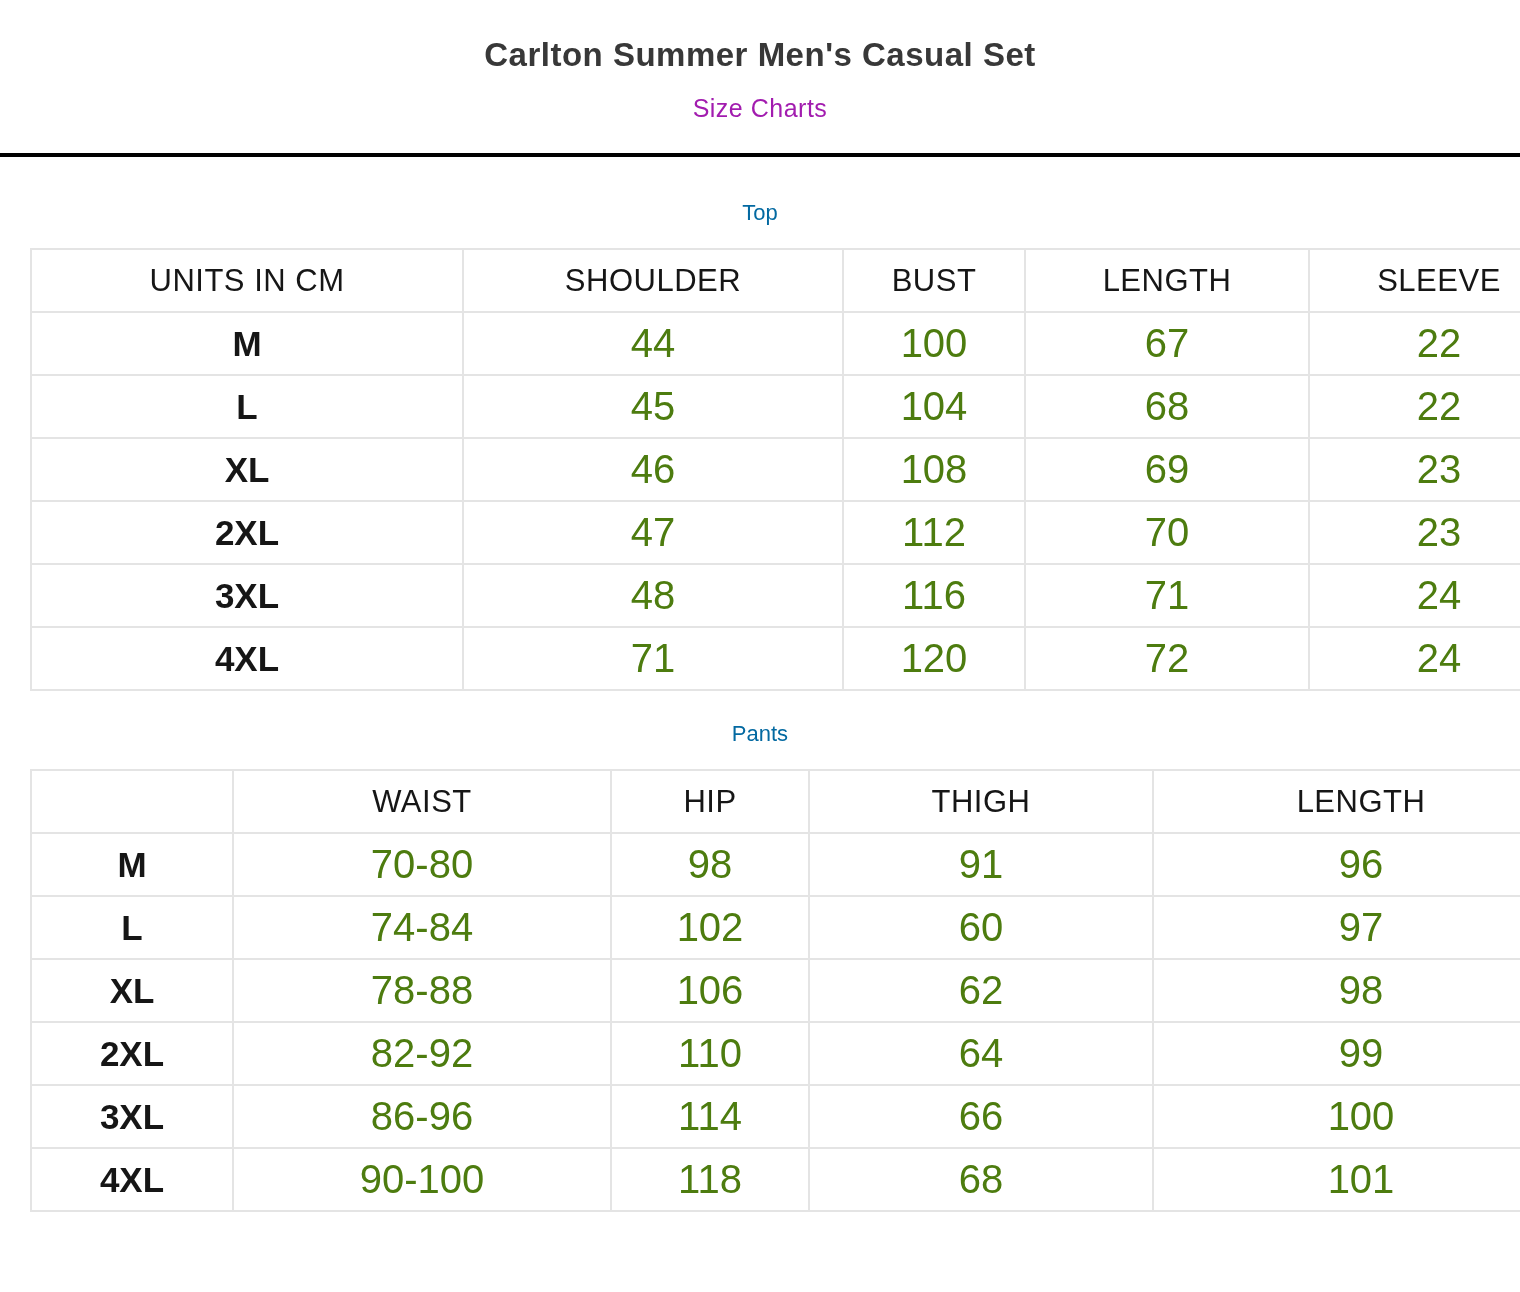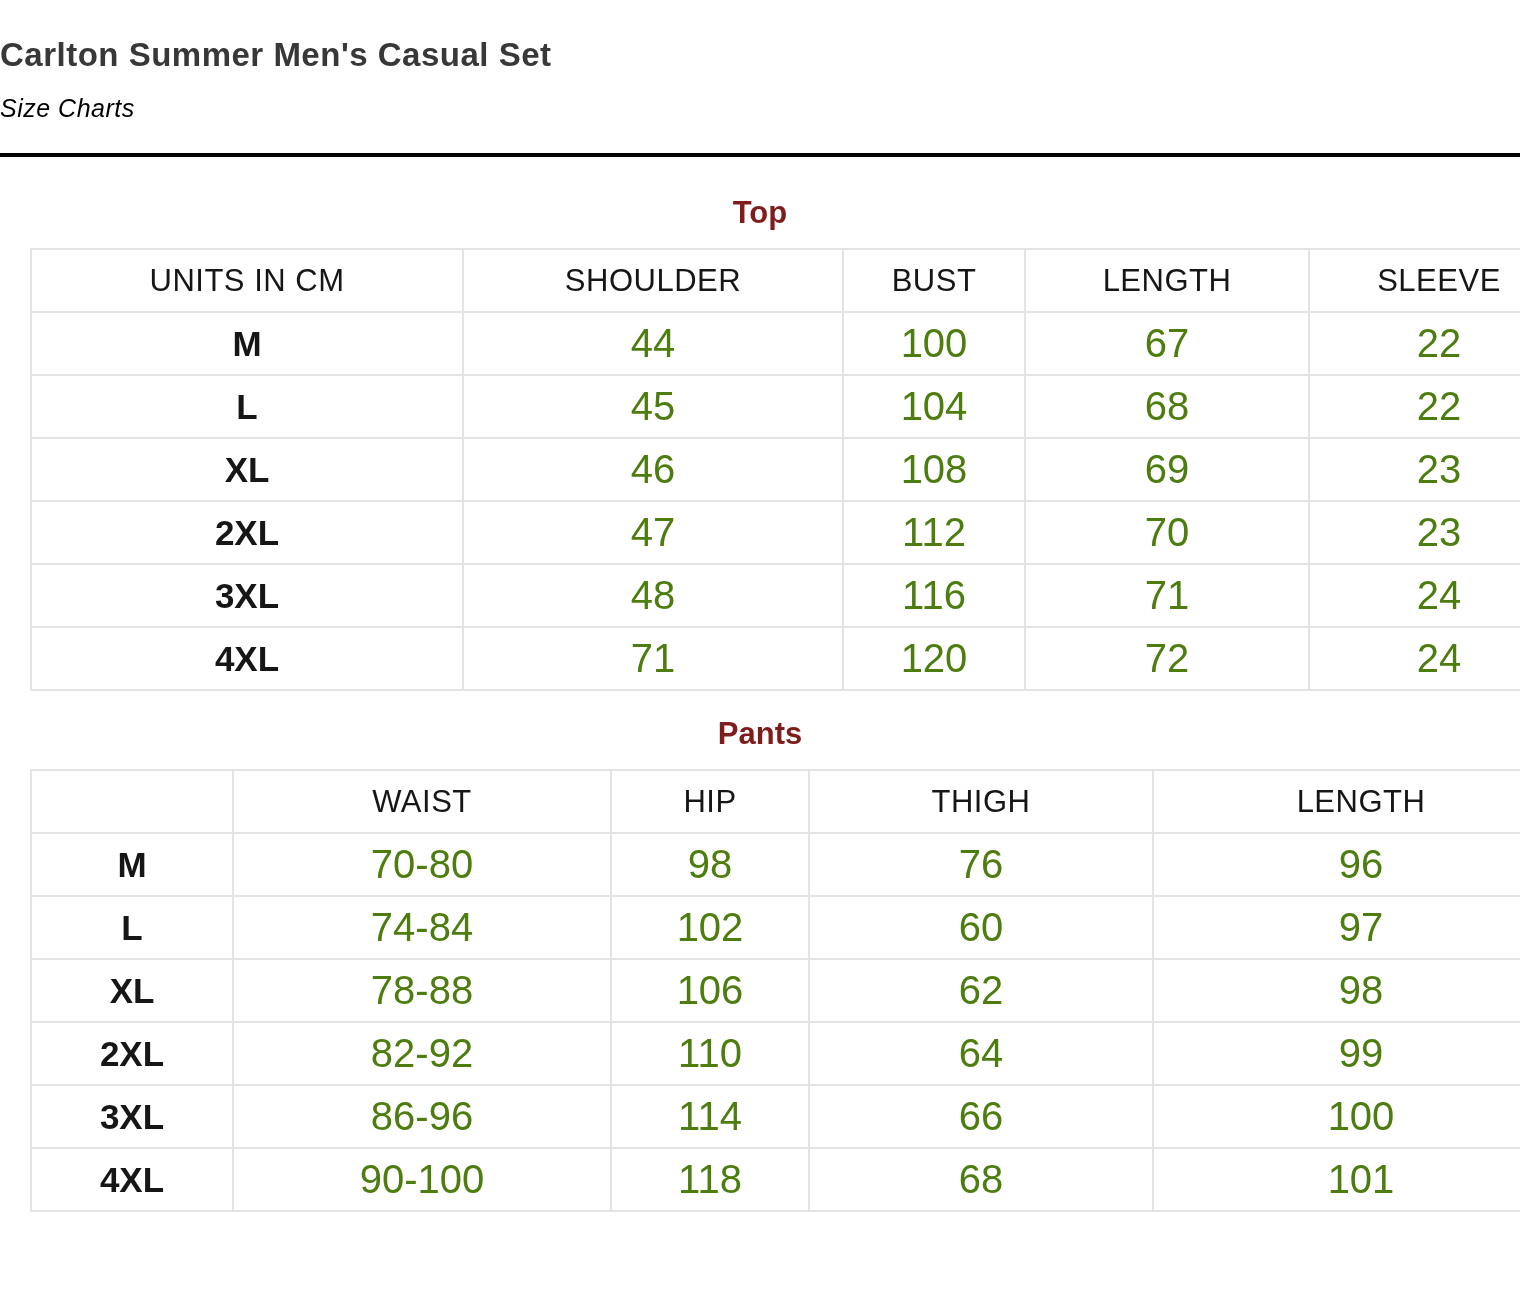--- a/index.html
+++ b/index.html
@@ -8,53 +8,52 @@
     background: #ffffff;
   }
   body {
     width: 1520px;
     height: 1292px;
     overflow: hidden;
     font-family: "Liberation Sans", sans-serif;
     color: #222222;
   }
   .page-header {
-    text-align: left;
+    text-align: center;
   }
   .page-title {
     margin: 36px 0 0 0;
     font-size: 33px;
     line-height: 38px;
     font-weight: 700;
     color: #383838;
     letter-spacing: 0.5px;
   }
   .page-subtitle {
     margin: 20px 0 0 0;
     font-size: 25px;
     line-height: 28px;
     font-weight: 400;
-    color: #000000;
+    color: #a21caf;
     letter-spacing: 0.5px;
-    font-style: italic;
   }
   .header-divider {
     margin: 31px 0 0 0;
     border: 0;
     height: 4px;
     width: 100%;
     background: #000000;
   }
   .section-title {
     margin: 40px 0 0 0;
     text-align: center;
-    font-size: 31px;
+    font-size: 22px;
     line-height: 32px;
-    font-weight: 700;
-    color: #7f1d1d;
+    font-weight: 400;
+    color: #0369a1;
   }
   .section-title.pants {
     margin-top: 27px;
   }
   table.size-table {
     margin: 19px 0 0 30px;
     width: 1540px;
     table-layout: fixed;
     border-collapse: collapse;
     background: #ffffff;
@@ -179,21 +178,21 @@
           <th>HIP</th>
           <th>THIGH</th>
           <th>LENGTH</th>
         </tr>
       </thead>
       <tbody>
         <tr>
           <td class="row-label">M</td>
           <td>70-80</td>
           <td>98</td>
-          <td>76</td>
+          <td>91</td>
           <td>96</td>
         </tr>
         <tr>
           <td class="row-label">L</td>
           <td>74-84</td>
           <td>102</td>
           <td>60</td>
           <td>97</td>
         </tr>
         <tr>

